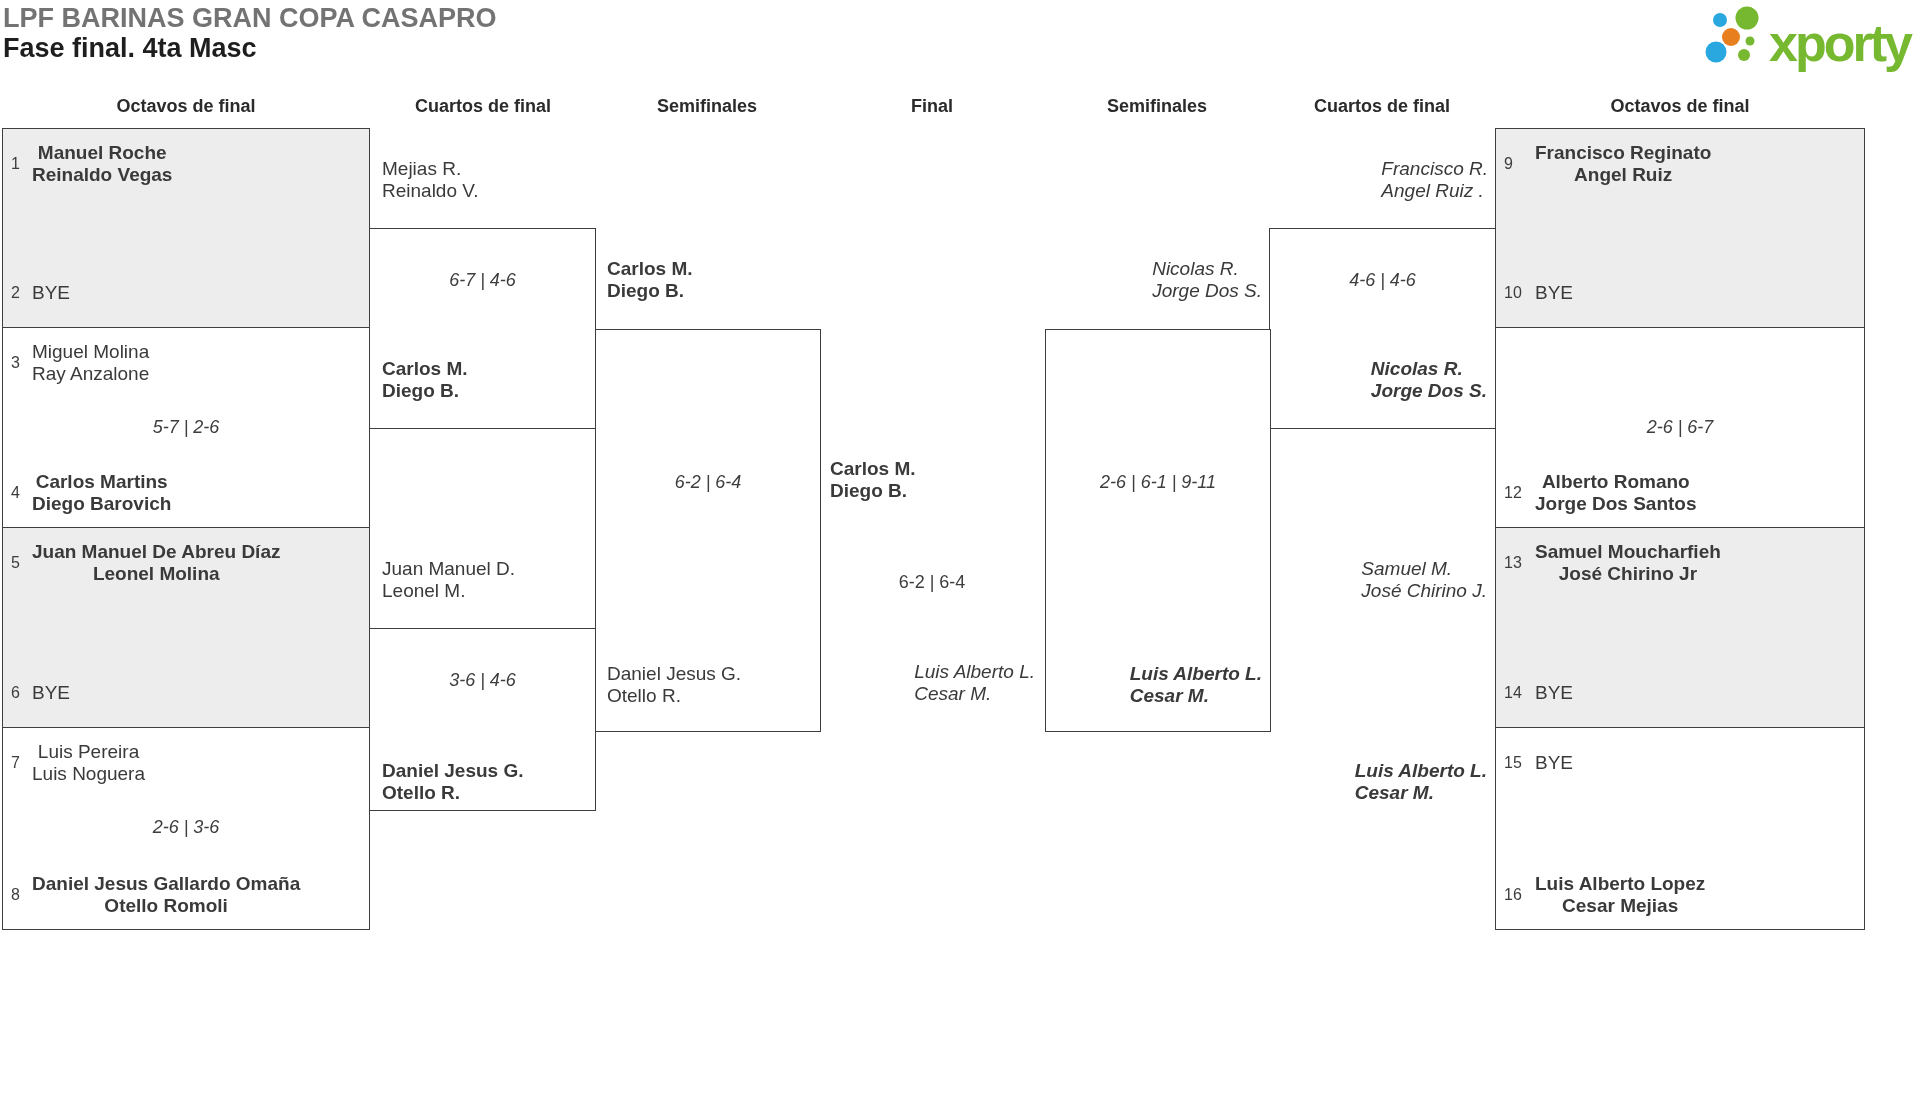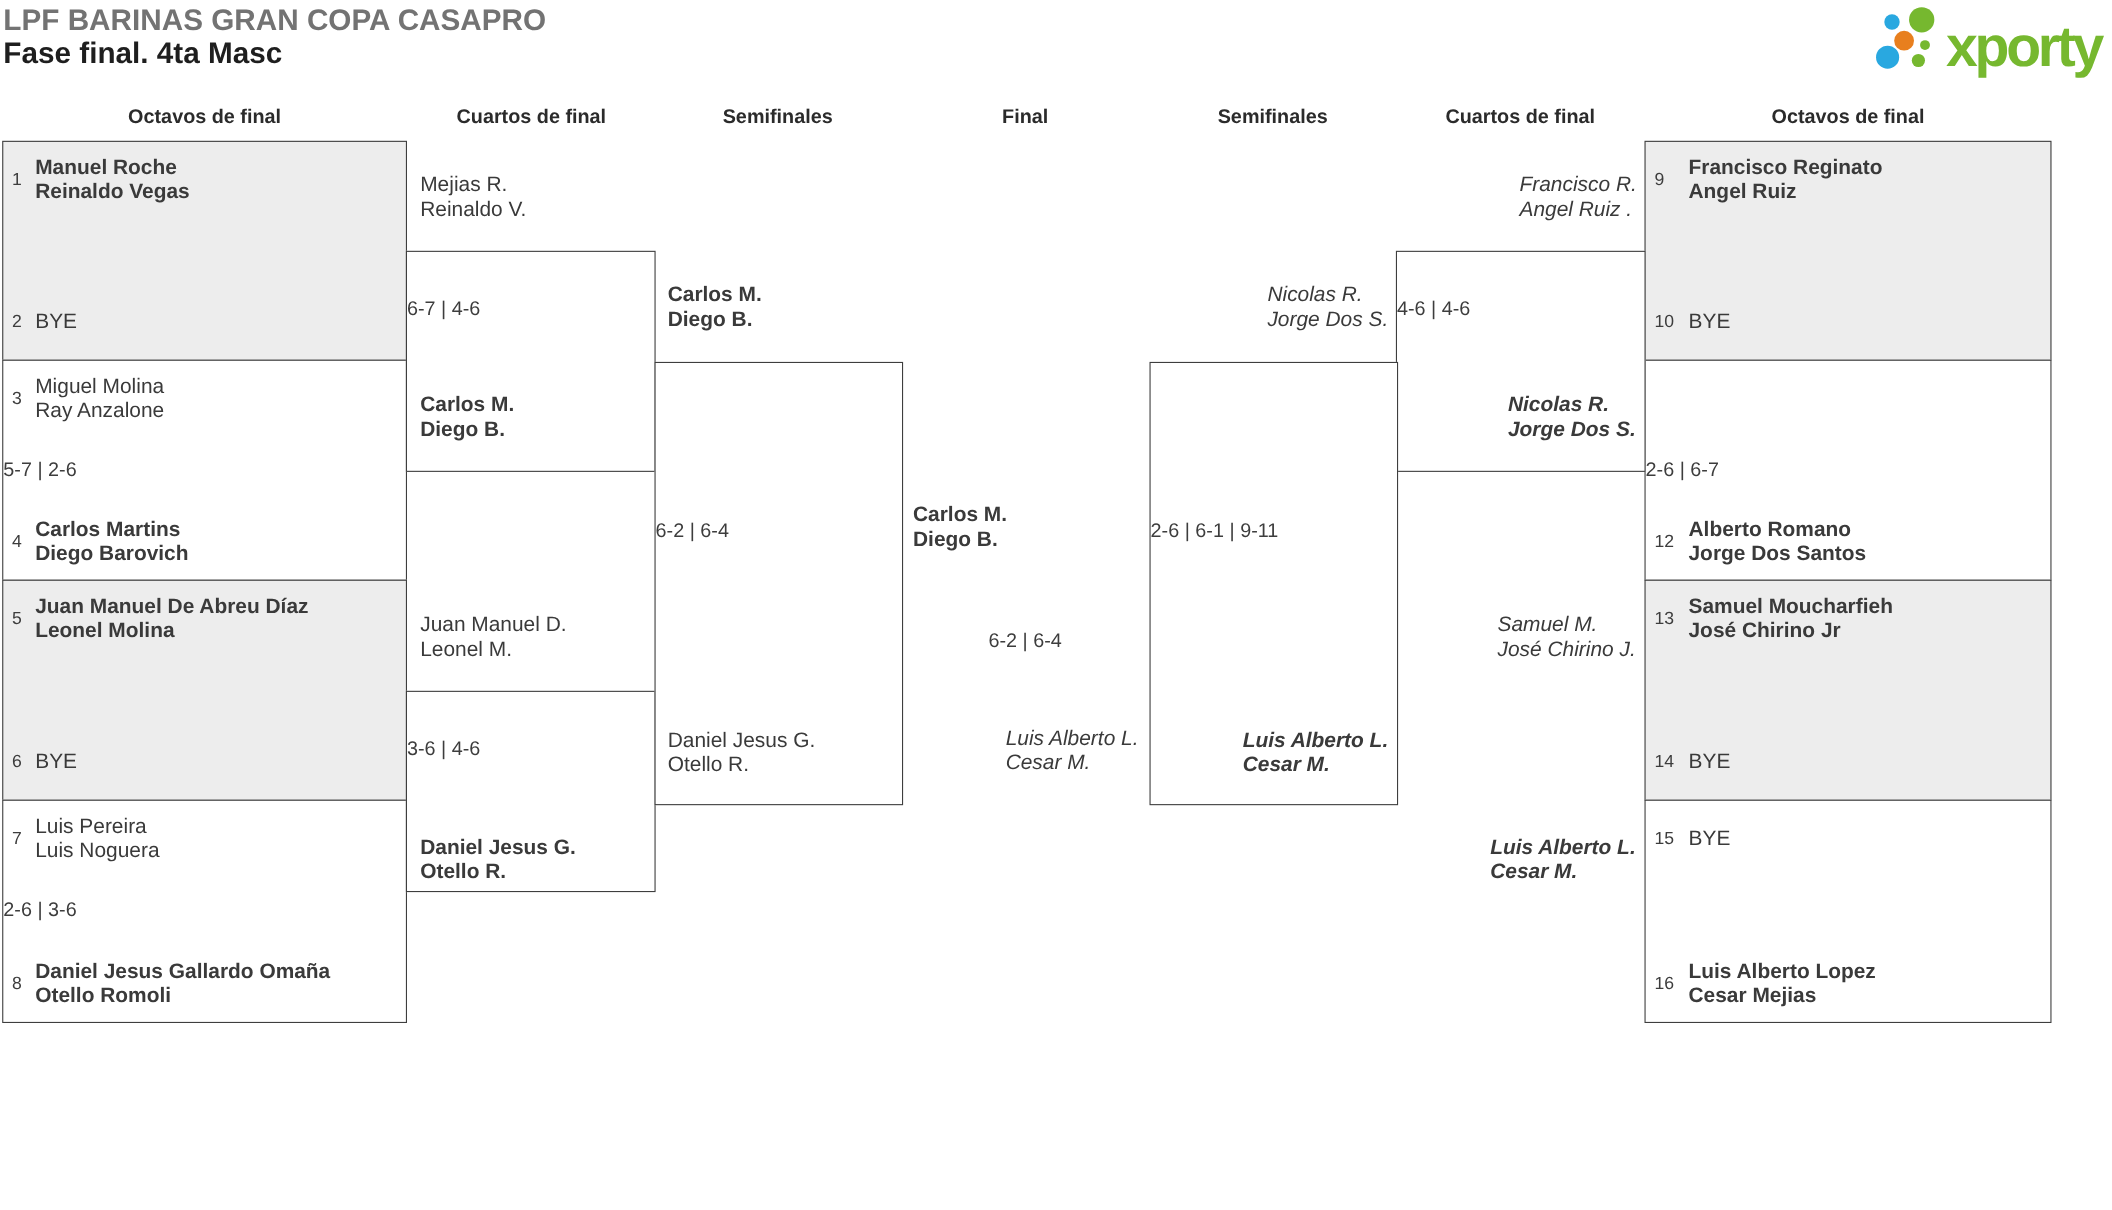--- a/index.html
+++ b/index.html
@@ -28,25 +28,25 @@
   .ob3{top:527px;height:201px}.ob4{top:727px;height:203px}
   .qf{width:227px}.qfL{left:369px}.qfR{left:1269px}
   .qf1{top:228px;height:201px}.qf2{top:628px;height:183px}
   .sf{width:226px;height:403px;top:329px}.sfL{left:595px}.sfR{left:1045px}
 
   
   .team{position:absolute;left:0;right:0;display:flex;align-items:center;padding:0 10px 0 8px;box-sizing:border-box;}
   .team.top{top:13px}.team.bot{bottom:12px}
   .seed{flex:0 0 17px;font-size:16px;color:#3d3d3d;margin-right:4px;}
   .obR .seed{flex-basis:27px;}
-  .names{font-size:19px;line-height:22px;min-height:44px;display:flex;flex-direction:column;justify-content:center;color:#3a3a3a;}
+  .names{font-size:19px;line-height:22px;min-height:44px;display:flex;flex-direction:column;justify-content:center;color:#3a3a3a;align-items:center;}
   .b{font-weight:700;}
 
   
-  .score{position:absolute;left:0;right:0;text-align:left;font-size:18px;color:#3d3d3d;white-space:nowrap;}
+  .score{position:absolute;left:0;right:0;text-align:center;font-size:18px;color:#3d3d3d;white-space:nowrap;font-style:italic;}
   .sc-mid{top:89px}.sc-qf{top:41px}.sc-sf{top:142px}
   .final-score{position:absolute;left:832px;top:572px;width:200px;text-align:center;font-size:18px;color:#3d3d3d;}
 
   
   .adv{position:absolute;font-size:19px;line-height:22px;color:#3a3a3a;white-space:nowrap;}
   .advR{text-align:left;font-style:italic;}
   .a1{left:382px;top:158px}
   .a2{left:382px;top:358px;font-weight:700}
   .a3{left:382px;top:558px}
   .a4{left:382px;top:760px;font-weight:700}

